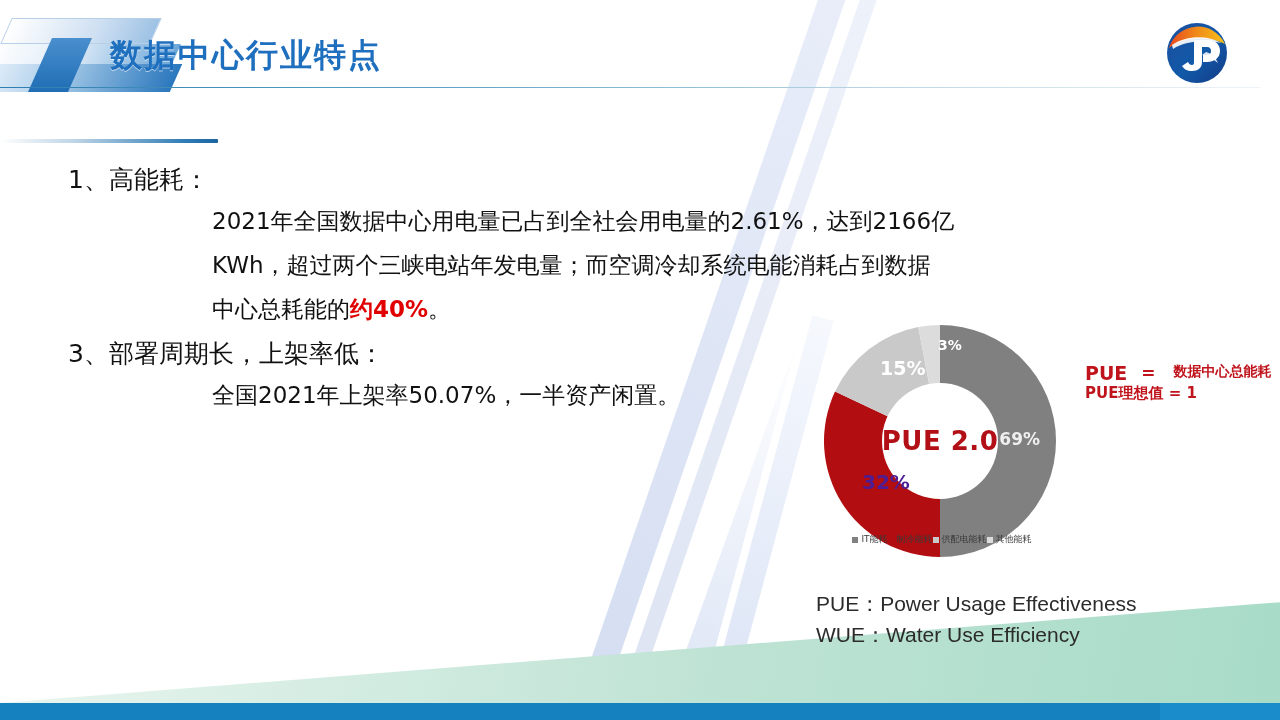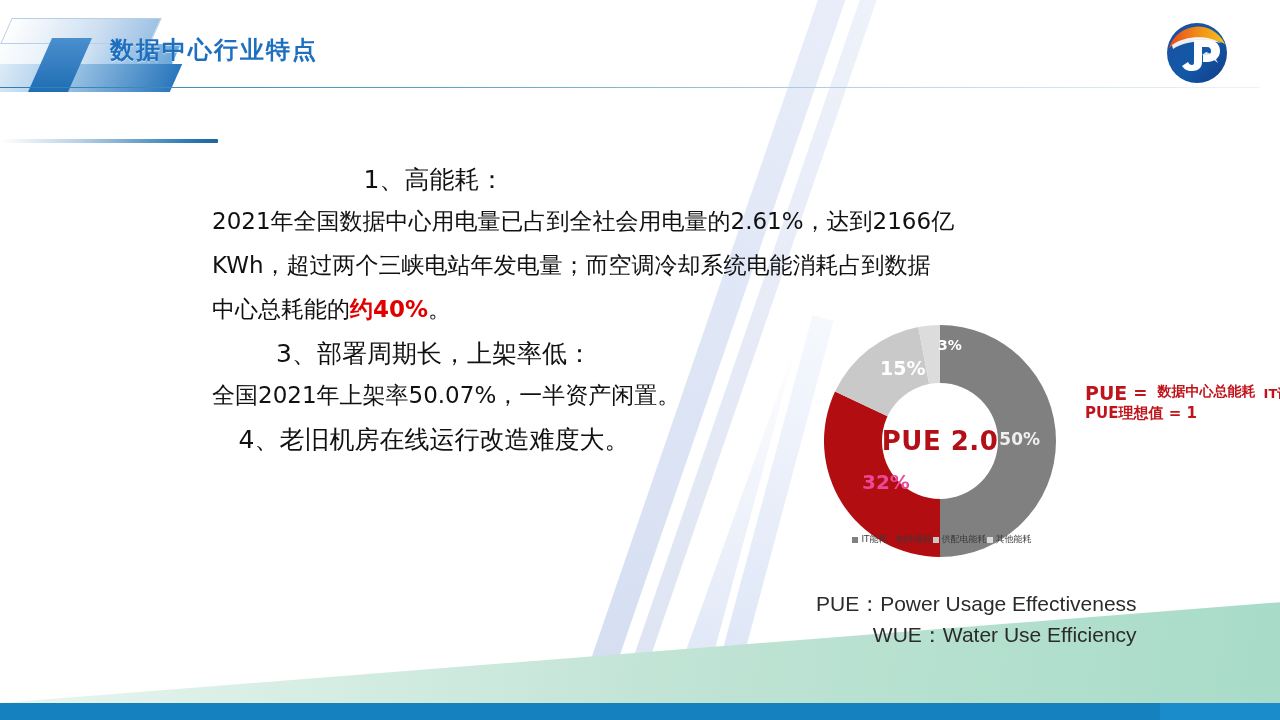--- a/index.html
+++ b/index.html
@@ -46,74 +46,74 @@
     background:linear-gradient(90deg,#ffffff 0%,#dceaf7 45%,#6ba6d8 100%);}
   .par.p3{left:-20px;top:46px;width:196px;height:28px;
     background:linear-gradient(90deg,#e9f2fb 0%,#a7cbe8 40%,#2a77bd 100%);}
   .par.p4{left:40px;top:20px;width:40px;height:54px;
     background:linear-gradient(180deg,#4a8fce 0%,#1f6db4 100%);}
 
   .hdr-line{position:absolute;left:0;top:87px;width:1260px;height:1px;
     background:linear-gradient(90deg,#2d7fb0 0%,#5ea2c4 35%,#bcd6e4 70%,#eef4f8 100%);}
 
   .title{position:absolute;left:110px;top:34px;
-    font-size:24px;font-weight:bold;color:#1f6fbf;letter-spacing:2px;
+    font-size:32px;font-weight:bold;color:#1f6fbf;letter-spacing:2px;
     font-family:"DejaVu Sans","Liberation Sans",sans-serif;
     text-shadow:0 1px 0 rgba(255,255,255,.6);white-space:nowrap;}
 
   .accent-line{position:absolute;left:0;top:139px;width:218px;height:4px;
     background:linear-gradient(90deg,rgba(255,255,255,0) 0%,#bcd3e6 35%,#2f7cb5 85%,#1b64a0 100%);
     border-radius:1px;}
 
   
   .logo{position:absolute;left:1166px;top:22px;width:62px;height:62px;}
   .logo svg{display:block;}
 
   
   .content{position:absolute;left:0;top:160px;width:800px;}
   .bullet{font-family:"DejaVu Sans","Liberation Sans",sans-serif;color:#111;}
-  .b-head{font-size:25px;margin:0 0 2px 68px;line-height:40px;white-space:nowrap;text-align:center;}
+  .b-head{font-size:25px;margin:0 0 2px 68px;line-height:40px;white-space:nowrap;}
   .b-body{font-size:23px;margin:0 0 6px 212px;line-height:38px;white-space:nowrap;}
   .red{color:#e00000;font-weight:bold;}
 
   
   .chart-wrap{position:absolute;left:808px;top:325px;width:268px;height:240px;}
   .donut{position:absolute;left:16px;top:0;width:232px;height:232px;}
   .donut-center{position:absolute;left:16px;top:0;width:232px;height:232px;
     display:flex;align-items:center;justify-content:center;}
   .donut-center span{font-size:26px;font-weight:bold;color:#b20f16;letter-spacing:.5px;
     font-family:"DejaVu Sans","Liberation Sans",sans-serif;}
-  .seg-label{position:absolute;color:#ec4899;font-weight:bold;
+  .seg-label{position:absolute;color:#4c1d95;font-weight:bold;
     font-family:"DejaVu Sans","Liberation Sans",sans-serif;}
   .lab-it{right:36px;top:104px;font-size:17px;color:#efefef;}
   .lab-cool{left:54px;top:145px;font-size:20px;}
   .lab-power{left:72px;top:32px;font-size:19px;color:#ffffff;}
   .lab-other{left:130px;top:12px;font-size:14px;color:#ffffff;}
 
   .legend{position:absolute;left:0;top:208px;width:268px;
     display:flex;justify-content:center;}
   .lg-item{display:flex;align-items:center;gap:3px;
     font-size:9px;color:#3a3a3a;font-family:"DejaVu Sans","Liberation Sans",sans-serif;white-space:nowrap;}
   .lg-sw{width:6px;height:6px;display:inline-block;}
 
   
   .formula{position:absolute;left:1085px;top:362px;width:190px;color:#c0141c;
     font-family:"DejaVu Sans","Liberation Sans",sans-serif;}
-  .f-row{display:flex;align-items:center;gap:6px;margin-top:20px;}
+  .f-row{display:flex;align-items:center;gap:14px;}
   .f-pue{font-size:19px;font-weight:bold;}
   .f-eq{font-size:17px;font-weight:bold;}
   .f-frac{display:flex;align-items:center;}
   .f-num{font-size:14px;font-weight:bold;padding:0 4px 2px;white-space:nowrap;}
   .f-bar{height:2px;background:#c0141c;width:100%;}
   .f-den{font-size:13px;font-weight:bold;padding:2px 4px 0;white-space:nowrap;text-align:center;}
   .f-ideal{font-size:15px;font-weight:bold;white-space:nowrap;}
 
   
   .notes{position:absolute;left:816px;top:588px;
-    font-family:"Liberation Sans","DejaVu Sans",sans-serif;color:#2b2b2b;font-size:21px;line-height:31px;text-align:right;}
+    font-family:"Liberation Sans","DejaVu Sans",sans-serif;color:#2b2b2b;font-size:21px;line-height:31px;}
   .note-line{white-space:nowrap;}
 </style>
 </head>
 <body>
 
 <div class="slide">
 
   <div class="bg-layer">
     <div class="stripe s1"></div>
     <div class="stripe s2"></div>
@@ -164,39 +164,36 @@
       <div class="b-body">KWh，超过两个三峡电站年发电量；而空调冷却系统电能消耗占到数据</div>
       <div class="b-body"><span>中心总耗能的</span><span class="red">约40%</span><span>。</span></div>
     </div>
 
 
     <div class="bullet">
       <div class="b-head">3、部署周期长，上架率低：</div>
       <div class="b-body">全国2021年上架率50.07%，一半资产闲置。</div>
     </div>
 
-    <div class="bullet">
-      <div class="b-head">4、老旧机房在线运行改造难度大。</div>
-    </div>
   </div>
 
   <div class="chart-wrap">
     <svg class="donut" viewBox="0 0 232 232">
       <g id="donut-segments">
           <path d="M 116 116 L 116 0 A 116 116 0 0 1 116.00000000000001 232 Z" fill="#808080"></path>
           <path d="M 116 116 L 116.00000000000001 232 A 116 116 0 0 1 11.040061913941727 66.60960217845158 Z" fill="#B20D10"></path>
           <path d="M 116 116 L 11.040061913941727 66.60960217845158 A 116 116 0 0 1 94.26376750805593 2.0546789154721097 Z" fill="#C9C9C9"></path>
           <path d="M 116 116 L 94.26376750805593 2.0546789154721097 A 116 116 0 0 1 115.99999999999997 0 Z" fill="#DCDCDC"></path>
         </g>
       <circle cx="116" cy="116" r="58" fill="#ffffff"></circle>
     </svg>
     <div class="donut-center">
       <span>PUE 2.0</span>
     </div>
-    <div class="seg-label lab-it">50%</div>
+    <div class="seg-label lab-it">69%</div>
     <div class="seg-label lab-cool">32%</div>
     <div class="seg-label lab-power">15%</div>
     <div class="seg-label lab-other">3%</div>
     <div class="legend" id="chart-legend">
         <div class="lg-item">
           <span class="lg-sw" style="background: rgb(128, 128, 128);"></span>
           <span>IT能耗</span>
         </div>
         <div class="lg-item">
           <span class="lg-sw" style="background: rgb(178, 13, 16);"></span>

